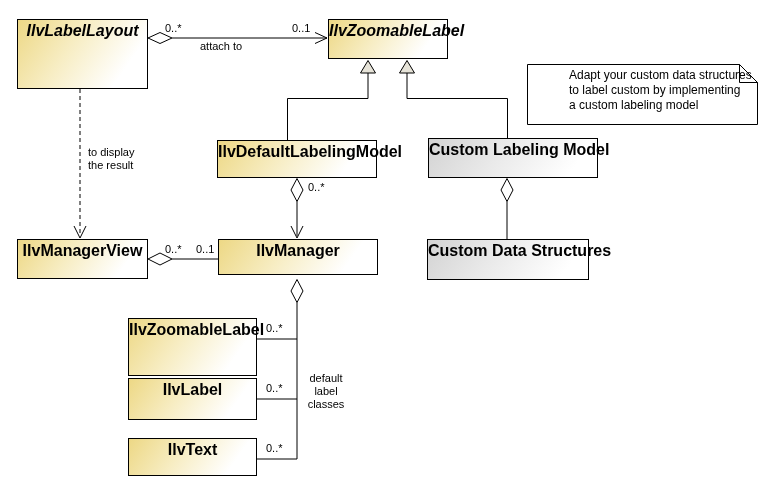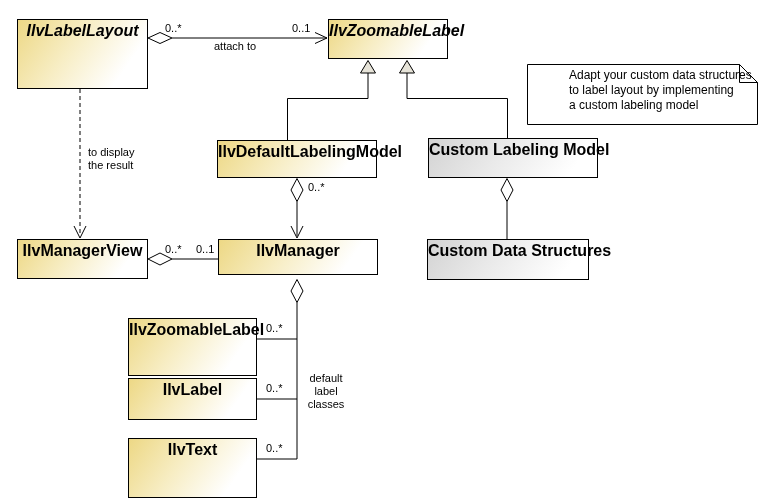--- a/index.html
+++ b/index.html
@@ -87,26 +87,26 @@
   </div>
 
   <div class="cls yellow" style="left:128px;top:318px;width:129px;height:58px">
     <span class="title">IlvZoomableLabel</span>
   </div>
 
   <div class="cls yellow" style="left:128px;top:378px;width:129px;height:42px">
     <span class="title">IlvLabel</span>
   </div>
 
-  <div class="cls yellow" style="left:128px;top:438px;width:129px;height:60px">
+  <div class="cls yellow" style="left:128px;top:438px;width:129px;height:38px">
     <span class="title">IlvText</span>
   </div>
 
   <div class="elabel" style="left:165px;top:22px">0..*</div>
-  <div class="elabel" style="left:214px;top:40px">attach to</div>
+  <div class="elabel" style="left:200px;top:40px">attach to</div>
   <div class="elabel" style="left:292px;top:22px">0..1</div>
 
   <div class="elabel" style="left:88px;top:146px">
     <span>to display</span>
     <span>the result</span>
   </div>
 
   <div class="elabel" style="left:308px;top:181px">0..*</div>
 
   <div class="elabel" style="left:165px;top:243px">0..*</div>
@@ -117,17 +117,17 @@
   <div class="elabel" style="left:266px;top:442px">0..*</div>
 
   <div class="elabel center" style="left:299px;top:359px;width:54px">
     <span>default</span>
     <span>label</span>
     <span>classes</span>
   </div>
 
   <div class="note-text">
     <span>Adapt your custom data structures</span>
-    <span>to label layout by implementing</span>
+    <span>to label custom by implementing</span>
     <span>a custom labeling model</span>
   </div>
 
 </div>
 
 </body></html>

